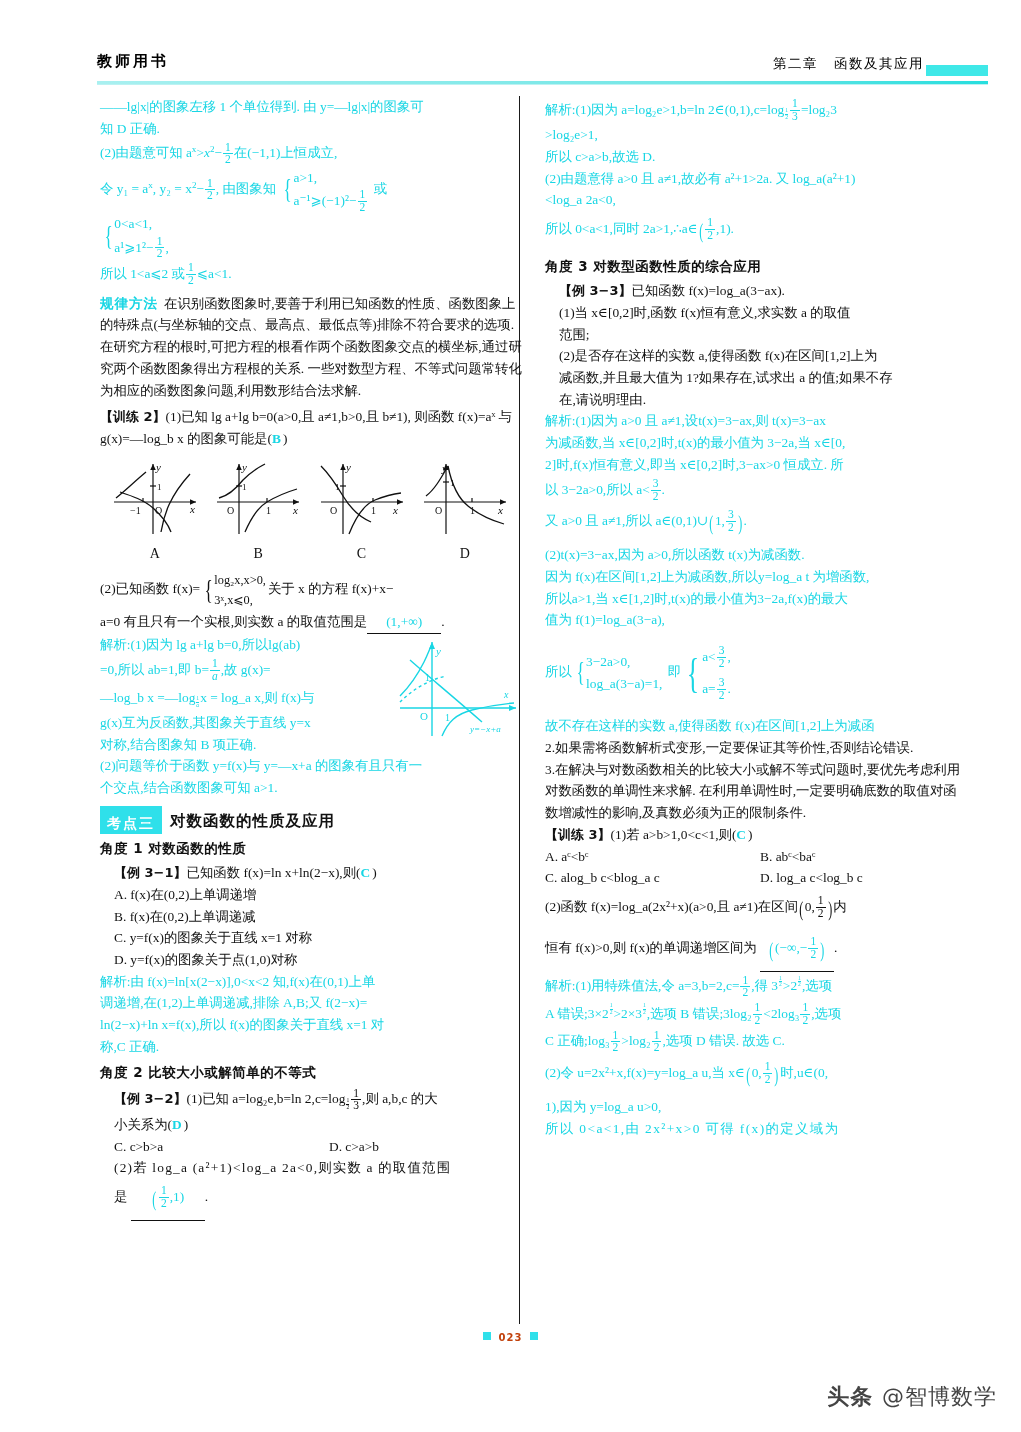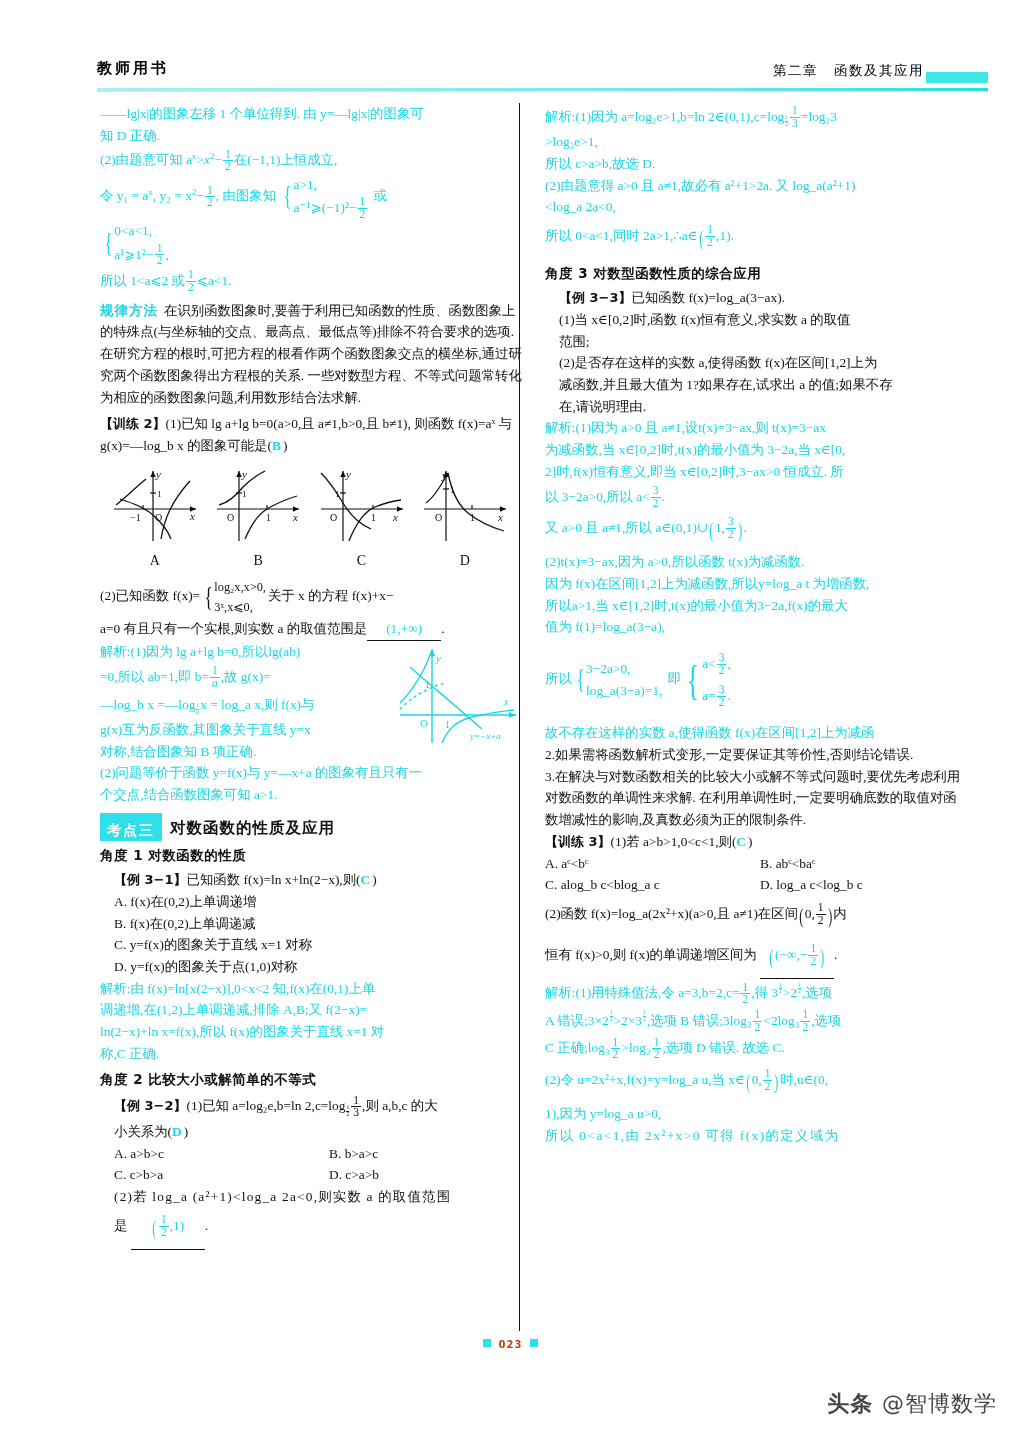--- a/index.html
+++ b/index.html
@@ -5,21 +5,21 @@
   * { box-sizing: border-box; }
   html, body { margin:0; padding:0; }
   body {
     width:1021px; height:1432px;
     background:#ffffff;
     font-family:"Liberation Serif","DejaVu Serif",serif;
     color:#111;
     position:relative;
     overflow:hidden;
   }
-  .page { position:relative; width:1021px; height:1260px;margin-top:7px; }
+  .page { position:relative; width:1021px; height:1260px; }
 
   
   .hdr { position:absolute; left:0; top:52px; width:1021px; height:34px; }
   .hdr-left {
     position:absolute; left:97px; top:0px;
     font-family:"DejaVu Sans","Liberation Sans",sans-serif;
     font-weight:bold; font-size:15px; letter-spacing:3px; color:#000;
   }
   .hdr-right {
     position:absolute; right:97px; top:3px;
@@ -352,24 +352,20 @@
 
     <p class="jiaodu">角度 2  比较大小或解简单的不等式</p>
 
     <p class="ln blk p1 loose">
       <span class="lei">【例 3−2】</span><span>(1)已知 a=log₂e,b=ln 2,c=log</span><sub><span class="frs"><span class="n">1</span><span class="d">2</span></span></sub><span class="fr"><span class="n">1</span><span class="d">3</span></span><span>,则 a,b,c 的大</span>
     </p>
     <p class="ln blk p1">
       <span>小关系为(</span><span class="ans">D</span>)
     </p>
     <p class="ln blk p1 opt2">
-      <span>A. a&gt;b&gt;c</span>
-        <span>B. b&gt;a&gt;c</span>
-    </p>
-    <p class="ln blk p1 opt2">
       <span>C. c&gt;b&gt;a</span>
         <span>D. c&gt;a&gt;b</span>
     </p>
     <p class="ln blk p1" style="letter-spacing:1.2px">(2)若 log_a (a²+1)&lt;log_a 2a&lt;0,则实数 a 的取值范围</p>
     <p class="ln blk p1 loose">
       <span>是</span>
       <span class="fill" style="padding:0 10px"><span class="bigpar">(</span><span class="fr"><span class="n">1</span><span class="d">2</span></span><span>,1)</span></span>.
     </p>
 
   </div>

